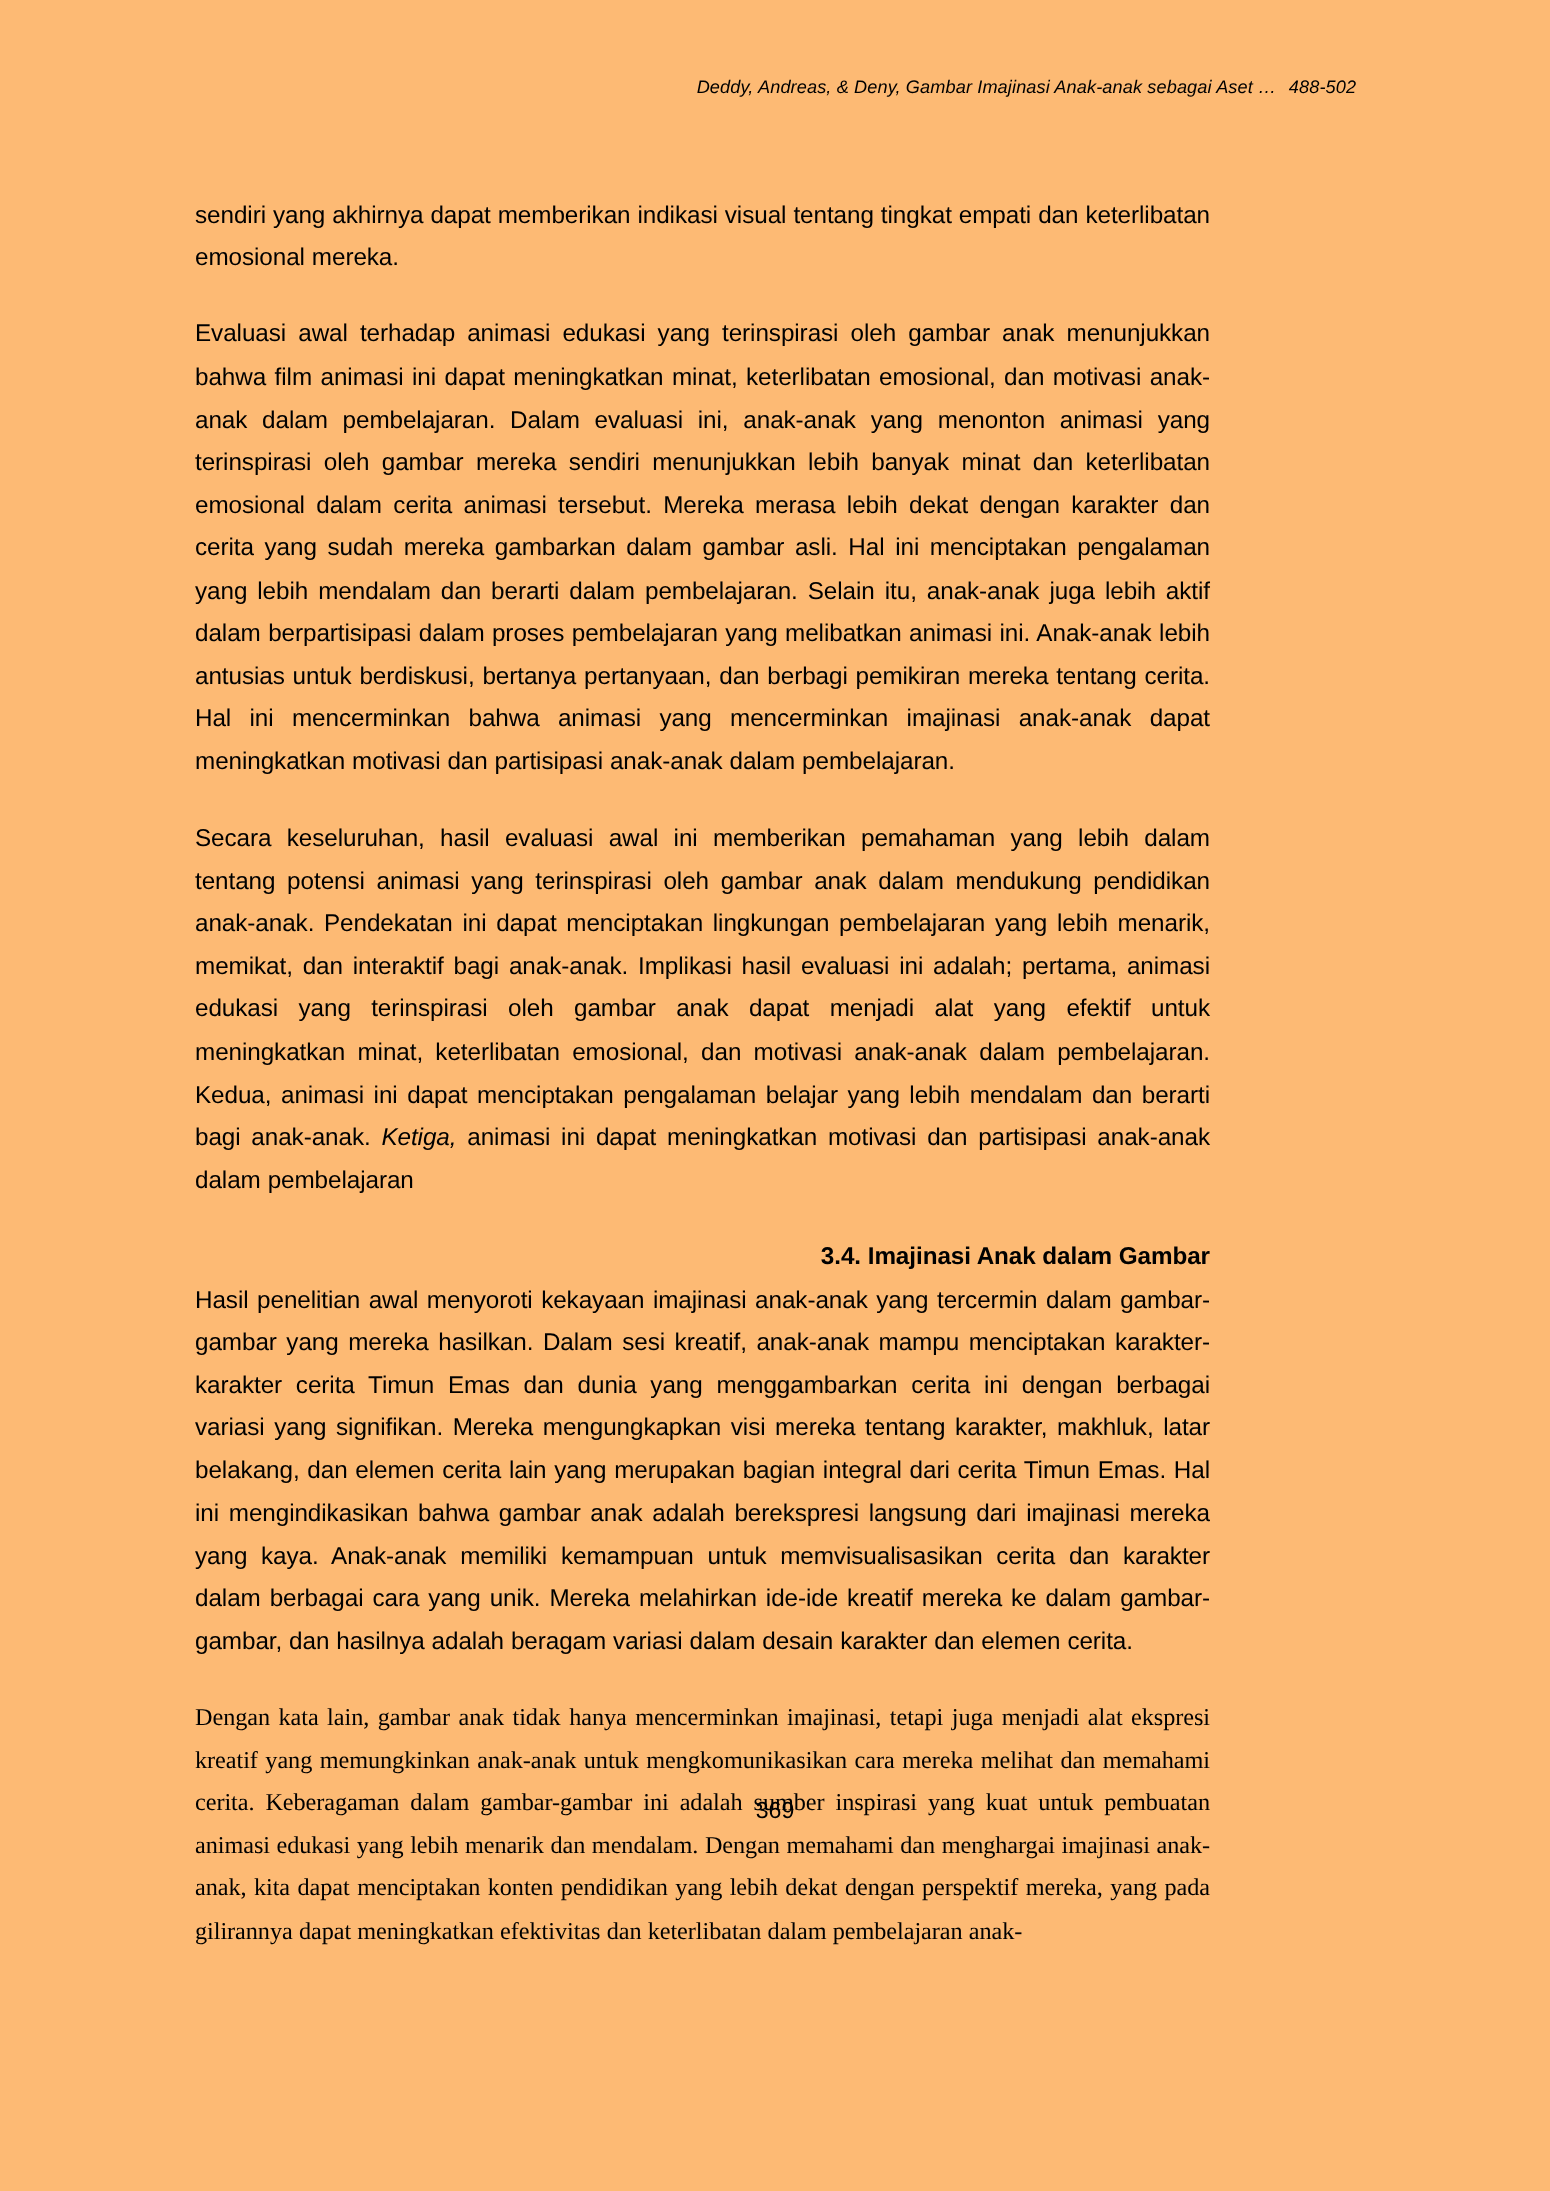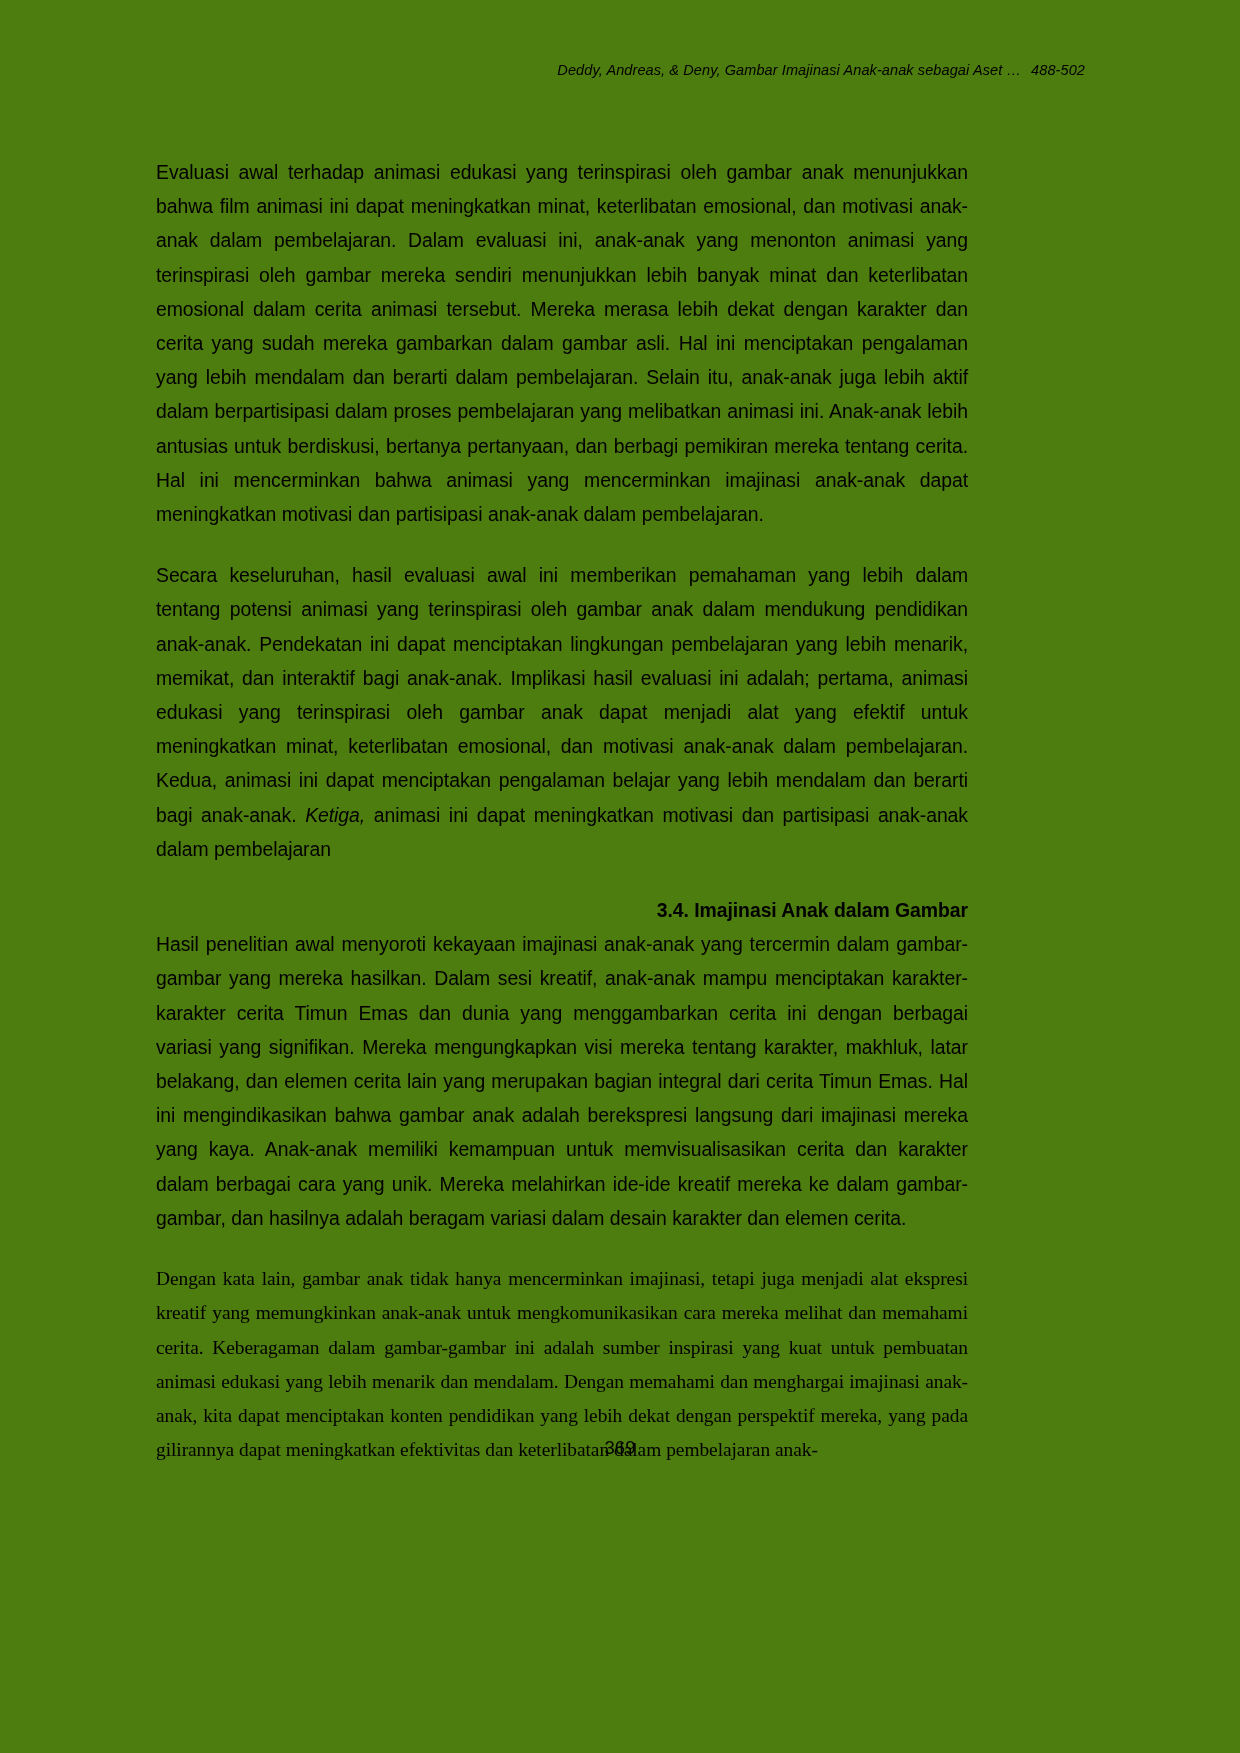--- a/index.html
+++ b/index.html
@@ -8,21 +8,21 @@
     background: #ffffff;
   }
   body {
     font-family: "Liberation Sans", sans-serif;
     color: #000000;
   }
   .page {
     position: relative;
     width: 1240px;
     height: 1753px;
-    background: #4d7c0f;
+    background: #fdba74;
     margin: 0 auto;
     overflow: hidden;
     box-sizing: border-box;
   }
   .running-header {
     position: absolute;
     top: 62px;
     left: 155px;
     right: 155px;
     text-align: right;
@@ -82,20 +82,21 @@
 <body>
 
 <div class="page">
 
   <div class="running-header">
     <span>Deddy, Andreas, &amp; Deny, Gambar Imajinasi Anak-anak sebagai Aset …</span><span class="pages">488-502</span>
   </div>
 
   <div class="content">
 
+    <p class="body-text">sendiri yang akhirnya dapat memberikan indikasi visual tentang tingkat empati dan keterlibatan emosional mereka.</p>
 
     <p class="body-text">Evaluasi awal terhadap animasi edukasi yang terinspirasi oleh gambar anak menunjukkan bahwa film animasi ini dapat meningkatkan minat, keterlibatan emosional, dan motivasi anak-anak dalam pembelajaran. Dalam evaluasi ini, anak-anak yang menonton animasi yang terinspirasi oleh gambar mereka sendiri menunjukkan lebih banyak minat dan keterlibatan emosional dalam cerita animasi tersebut. Mereka merasa lebih dekat dengan karakter dan cerita yang sudah mereka gambarkan dalam gambar asli. Hal ini menciptakan pengalaman yang lebih mendalam dan berarti dalam pembelajaran. Selain itu, anak-anak juga lebih aktif dalam berpartisipasi dalam proses pembelajaran yang melibatkan animasi ini. Anak-anak lebih antusias untuk berdiskusi, bertanya pertanyaan, dan berbagi pemikiran mereka tentang cerita. Hal ini mencerminkan bahwa animasi yang mencerminkan imajinasi anak-anak dapat meningkatkan motivasi dan partisipasi anak-anak dalam pembelajaran.</p>
 
     <p class="body-text"><span>Secara keseluruhan, hasil evaluasi awal ini memberikan pemahaman yang lebih dalam tentang potensi animasi yang terinspirasi oleh gambar anak dalam mendukung pendidikan anak-anak. Pendekatan ini dapat menciptakan lingkungan pembelajaran yang lebih menarik, memikat, dan interaktif bagi anak-anak. Implikasi hasil evaluasi ini adalah; pertama, animasi edukasi yang terinspirasi oleh gambar anak dapat menjadi alat yang efektif untuk meningkatkan minat, keterlibatan emosional, dan motivasi anak-anak dalam pembelajaran. Kedua, animasi ini dapat menciptakan pengalaman belajar yang lebih mendalam dan berarti bagi anak-anak. </span><span class="ital">Ketiga,</span><span> animasi ini dapat meningkatkan motivasi dan partisipasi anak-anak dalam pembelajaran</span></p>
 
     <h3 class="section-heading">3.4. Imajinasi Anak dalam Gambar</h3>
 
     <p class="body-text">Hasil penelitian awal menyoroti kekayaan imajinasi anak-anak yang tercermin dalam gambar-gambar yang mereka hasilkan. Dalam sesi kreatif, anak-anak mampu menciptakan karakter-karakter cerita Timun Emas dan dunia yang menggambarkan cerita ini dengan berbagai variasi yang signifikan. Mereka mengungkapkan visi mereka tentang karakter, makhluk, latar belakang, dan elemen cerita lain yang merupakan bagian integral dari cerita Timun Emas. Hal ini mengindikasikan bahwa gambar anak adalah berekspresi langsung dari imajinasi mereka yang kaya. Anak-anak memiliki kemampuan untuk memvisualisasikan cerita dan karakter dalam berbagai cara yang unik. Mereka melahirkan ide-ide kreatif mereka ke dalam gambar-gambar, dan hasilnya adalah beragam variasi dalam desain karakter dan elemen cerita.</p>
 
     <p class="body-text tight">Dengan kata lain, gambar anak tidak hanya mencerminkan imajinasi, tetapi juga menjadi alat ekspresi kreatif yang memungkinkan anak-anak untuk mengkomunikasikan cara mereka melihat dan memahami cerita. Keberagaman dalam gambar-gambar ini adalah sumber inspirasi yang kuat untuk pembuatan animasi edukasi yang lebih menarik dan mendalam. Dengan memahami dan menghargai imajinasi anak-anak, kita dapat menciptakan konten pendidikan yang lebih dekat dengan perspektif mereka, yang pada gilirannya dapat meningkatkan efektivitas dan keterlibatan dalam pembelajaran anak-</p>

